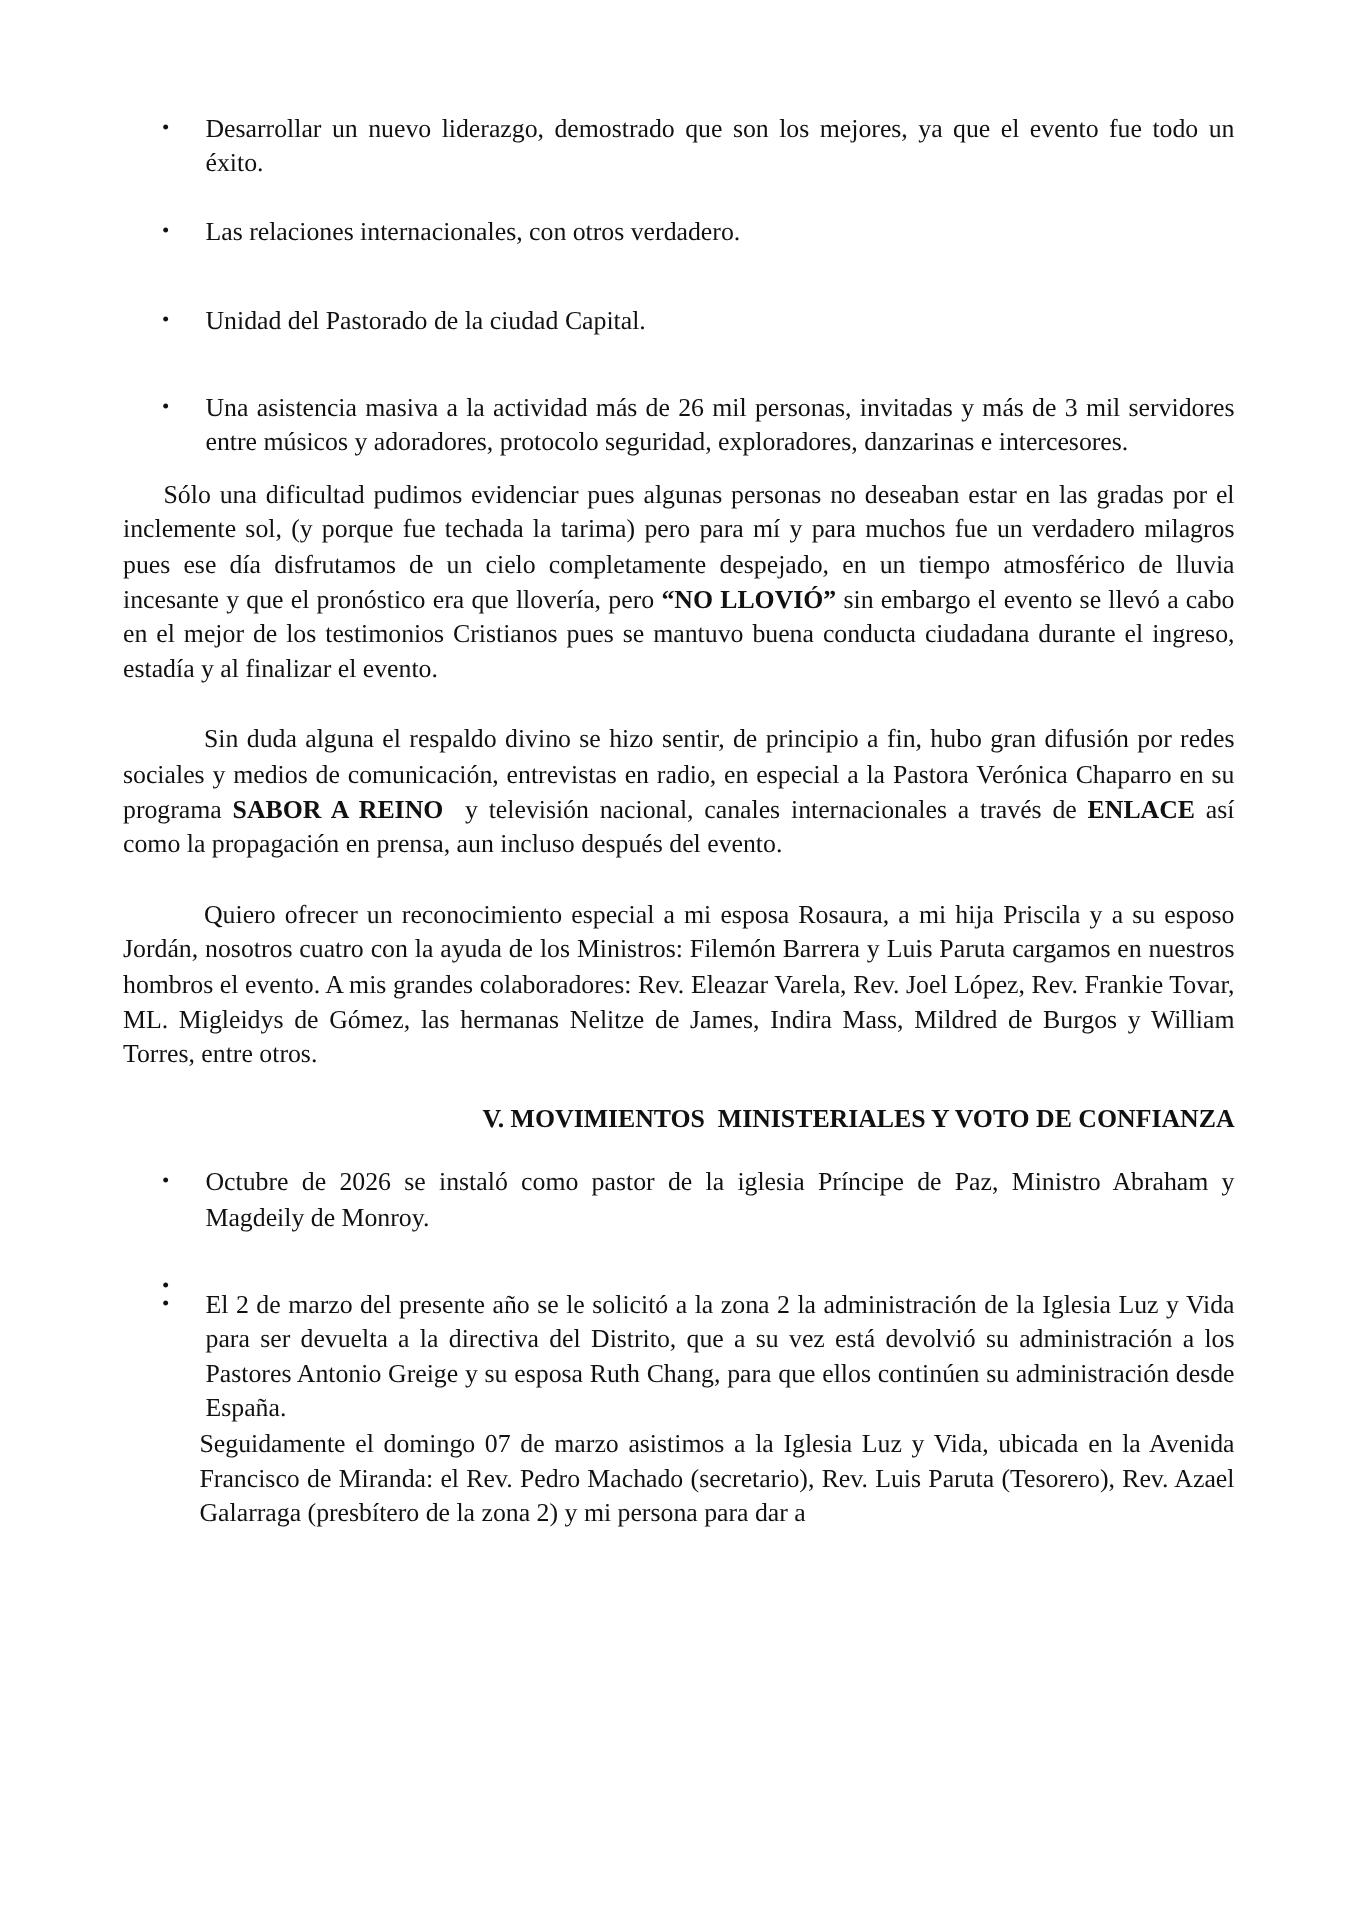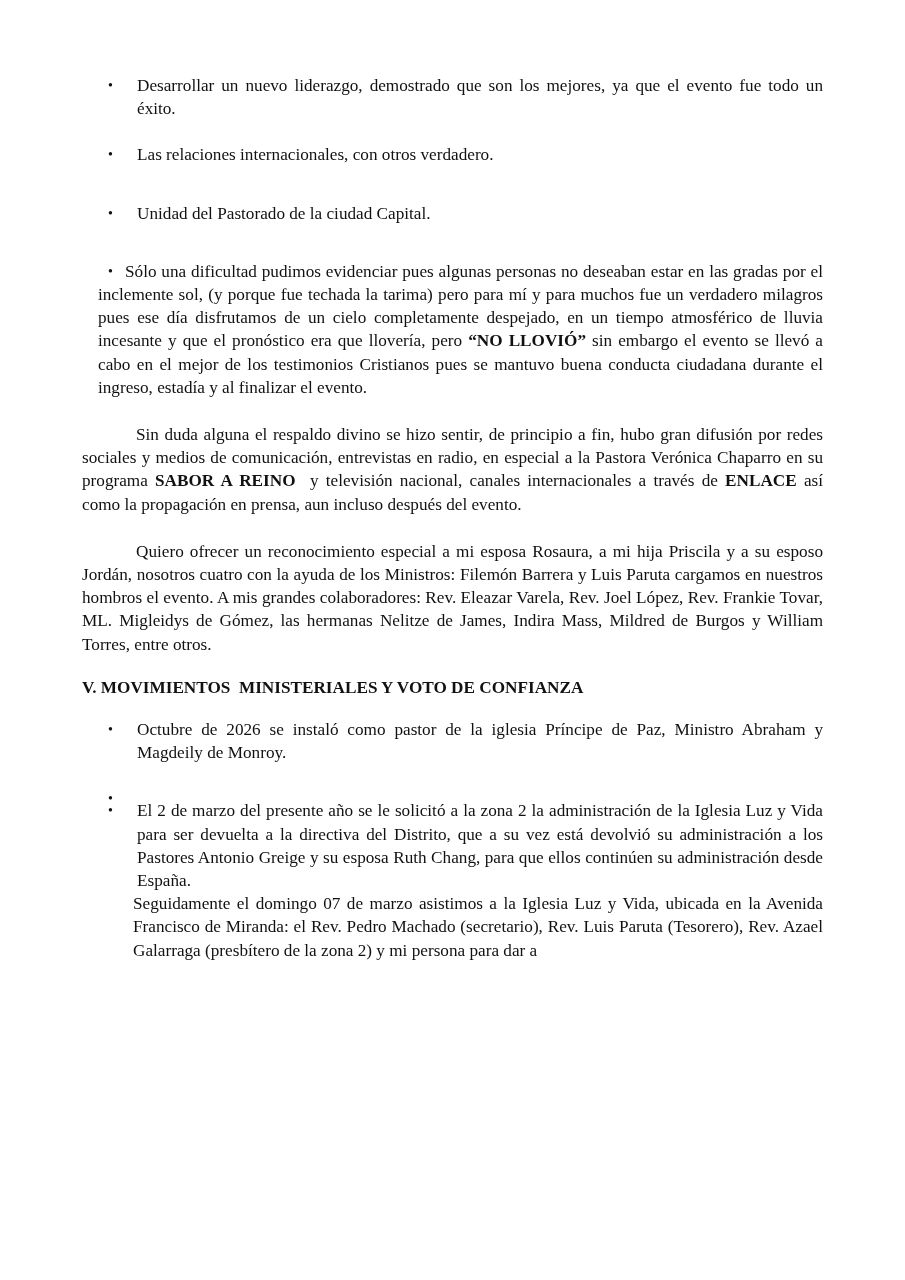--- a/index.html
+++ b/index.html
@@ -31,33 +31,34 @@
     <span>Las relaciones internacionales, con otros verdadero.</span>
   </div>
 
   <div class="bullet" style="margin-bottom:35px;">
     <span class="dot">•</span>
     <span>Unidad del Pastorado de la ciudad Capital.</span>
   </div>
 
   <div class="bullet" style="margin-bottom:12px;">
     <span class="dot">•</span>
+    <span>Una asistencia masiva a la actividad más de 26 mil personas, invitadas y más de 3 mil servidores entre músicos y adoradores, protocolo seguridad, exploradores, danzarinas e intercesores.</span>
   </div>
 
-  <p class="para ind1" style="margin:0 0 24px 16px;">
+  <p class="para ind1" style="margin:0 0 24px 0;">
     <span>Sólo una dificultad pudimos evidenciar pues algunas personas no deseaban estar en las gradas por el inclemente sol, (y porque fue techada la tarima) pero para mí y para muchos fue un verdadero milagros pues ese día disfrutamos de un cielo completamente despejado, en un tiempo atmosférico de lluvia incesante y que el pronóstico era que llovería, pero </span><b>“NO LLOVIÓ”</b><span> sin embargo el evento se llevó a cabo en el mejor de los testimonios Cristianos pues se mantuvo buena conducta ciudadana durante el ingreso, estadía y al finalizar el evento.</span>
   </p>
 
   <p class="para ind2" style="margin:0 0 24px 0;">
     <span>Sin duda alguna el respaldo divino se hizo sentir, de principio a fin, hubo gran difusión por redes sociales y medios de comunicación, entrevistas en radio, en especial a la Pastora Verónica Chaparro en su programa </span><b>SABOR A REINO</b><span style="white-space:pre-wrap;">  y televisión nacional, canales internacionales a través de </span><b>ENLACE</b><span> así como la propagación en prensa, aun incluso después del evento.</span>
   </p>
 
   <p class="para ind2" style="margin:0 0 20px 0;">Quiero ofrecer un reconocimiento especial a mi esposa Rosaura, a mi hija Priscila y a su esposo Jordán, nosotros cuatro con la ayuda de los Ministros: Filemón Barrera y Luis Paruta cargamos en nuestros hombros el evento. A mis grandes colaboradores: Rev. Eleazar Varela,  Rev. Joel López, Rev. Frankie Tovar, ML. Migleidys de Gómez,  las hermanas Nelitze de James, Indira Mass, Mildred de Burgos y William Torres, entre otros.</p>
 
-  <div class="heading" style="margin-bottom:19px; white-space:pre;">V. MOVIMIENTOS  MINISTERIALES Y VOTO DE CONFIANZA</div>
+  <div class="heading" style="margin-bottom:19px; white-space:pre;text-align:right;">V. MOVIMIENTOS  MINISTERIALES Y VOTO DE CONFIANZA</div>
 
   <div class="bullet" style="margin-bottom:23px;">
     <span class="dot">•</span>
     <span>Octubre de 2026 se instaló como pastor de la iglesia Príncipe de Paz, Ministro Abraham y  Magdeily de Monroy.</span>
   </div>
 
   <div class="bullet" style="margin-bottom:35px;">
     <span class="dot">•</span>
   </div>
 

